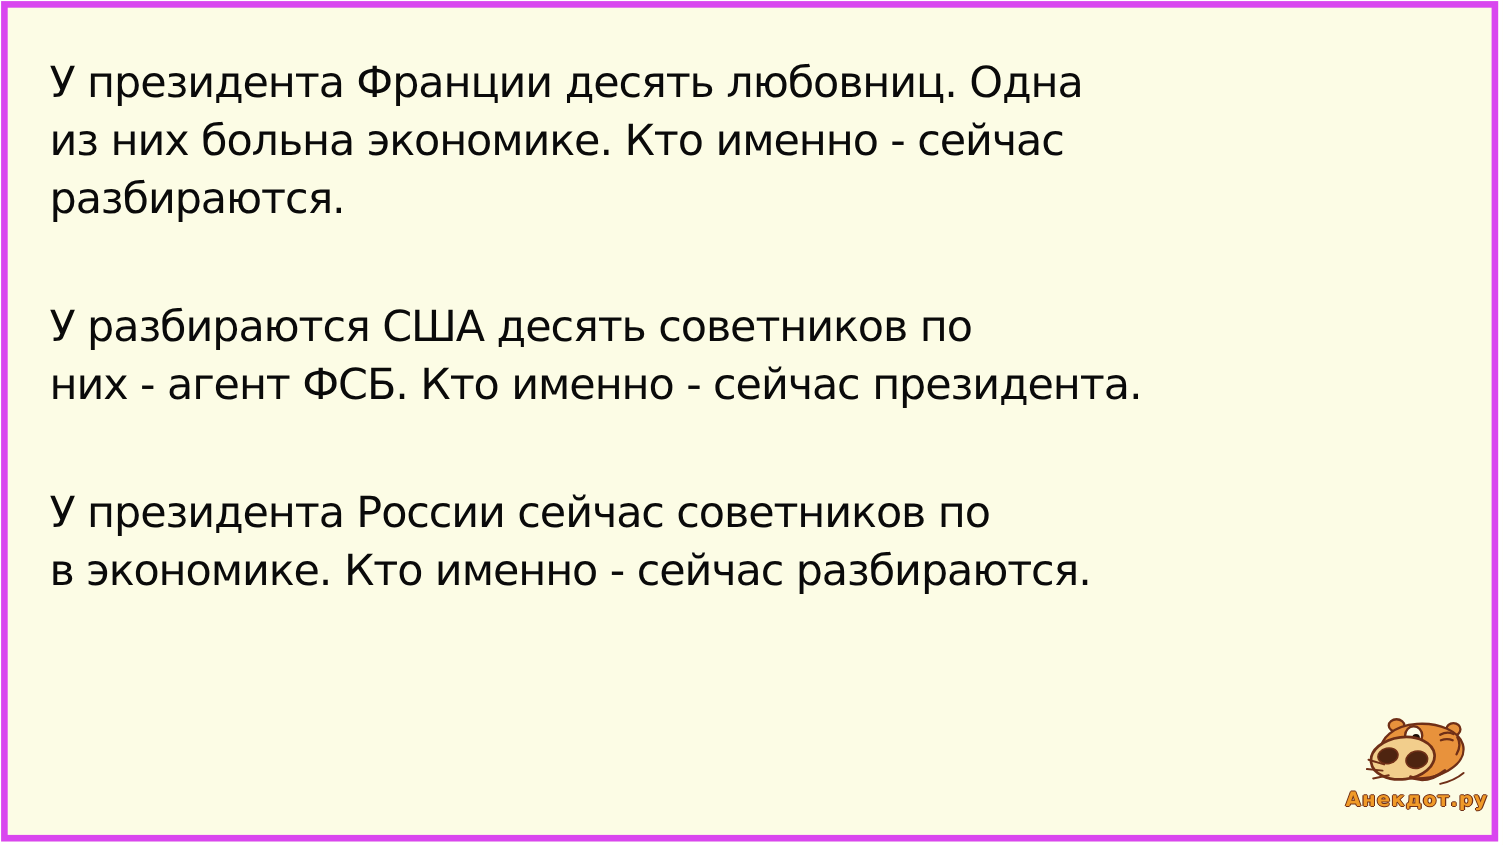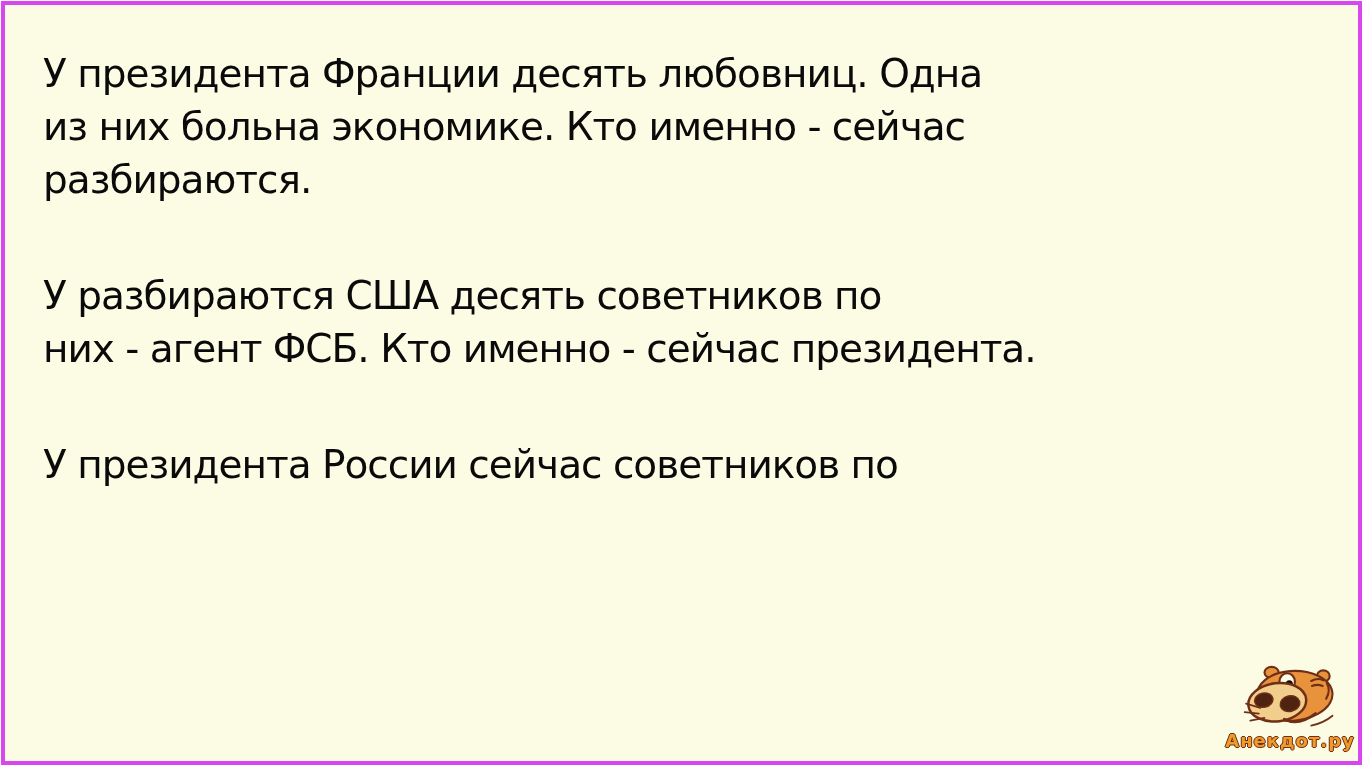--- a/index.html
+++ b/index.html
@@ -10,21 +10,21 @@
     background: #ffffff;
     font-family: "DejaVu Sans", "Liberation Sans", sans-serif;
     overflow: hidden;
   }
   .card {
     position: absolute;
     top: 1px;
     left: 1px;
     right: 4px;
     bottom: 3px;
-    border: 4px solid #d946ef;
+    border: 6px solid #d946ef;
     background: #FCFCE5;
     box-sizing: border-box;
   }
   .text-block {
     padding: 42px 36px 0 38px;
     color: #0a0a0a;
   }
   .joke-paragraph {
     margin: 0 0 63px 0;
   }
@@ -49,21 +49,21 @@
     display: inline-block;
     font-size: 18px;
     font-weight: bold;
     letter-spacing: 1px;
     color: #F09A28;
     text-shadow:
       -1px 0 0 #6F2F17,
        1px 0 0 #6F2F17,
        0 -1px 0 #6F2F17,
        0 1px 0 #6F2F17;
-    padding-bottom: 10px;
+    padding-bottom: 21px;
   }
 </style>
 </head>
 <body>
 
 <div class="card">
 
   <div class="text-block">
 
     <div class="joke-paragraph">
@@ -72,20 +72,21 @@
       <div class="joke-line">разбираются.</div>
     </div>
 
     <div class="joke-paragraph">
       <div class="joke-line">У разбираются США десять советников по</div>
       <div class="joke-line">них - агент ФСБ. Кто именно - сейчас президента.</div>
     </div>
 
     <div class="joke-paragraph">
       <div class="joke-line">У президента России сейчас советников по</div>
+      <div class="joke-line">в экономике. Кто именно - сейчас разбираются.</div>
     </div>
 
   </div>
 
   <div class="logo">
     <svg width="128" height="68" viewBox="0 0 132 96" aria-hidden="true">
 
       <ellipse cx="40" cy="12" rx="10" ry="8" fill="#E8923C" stroke="#6F2F17" stroke-width="3"></ellipse>
       <ellipse cx="113" cy="17" rx="9" ry="8" fill="#E8923C" stroke="#6F2F17" stroke-width="3"></ellipse>
 

